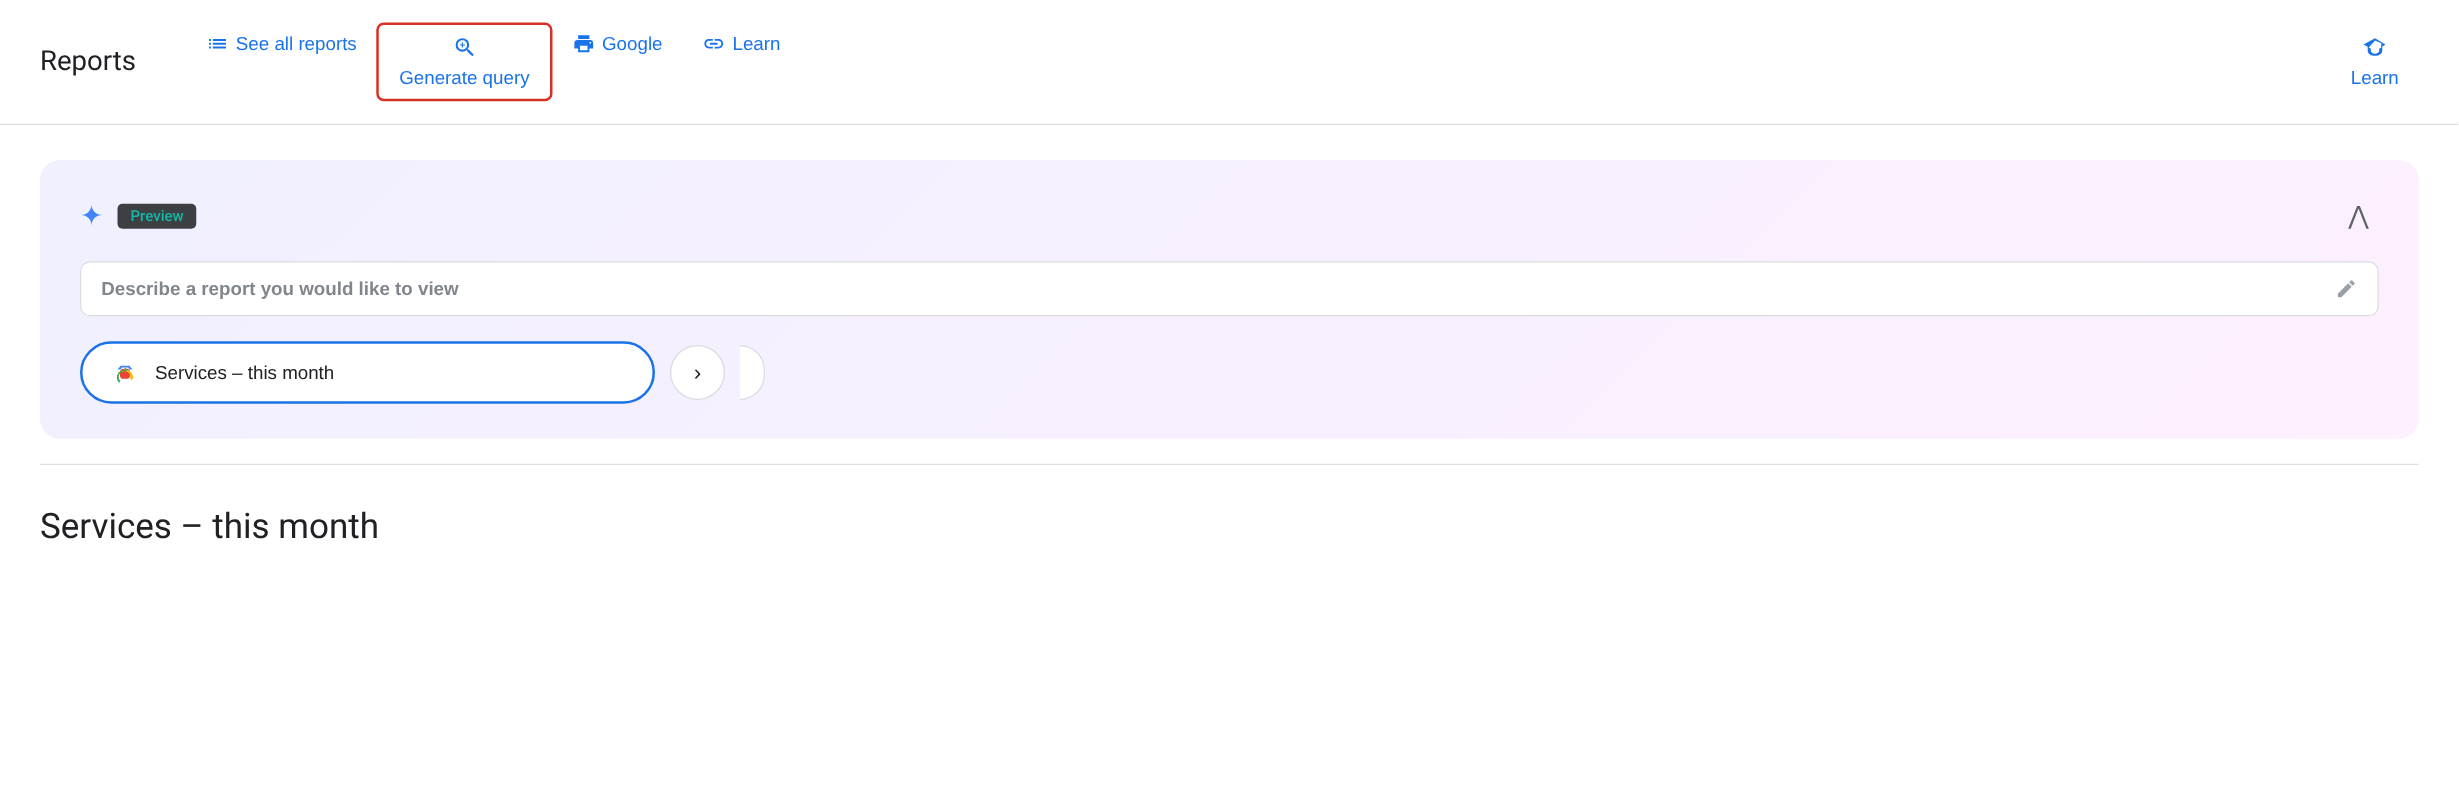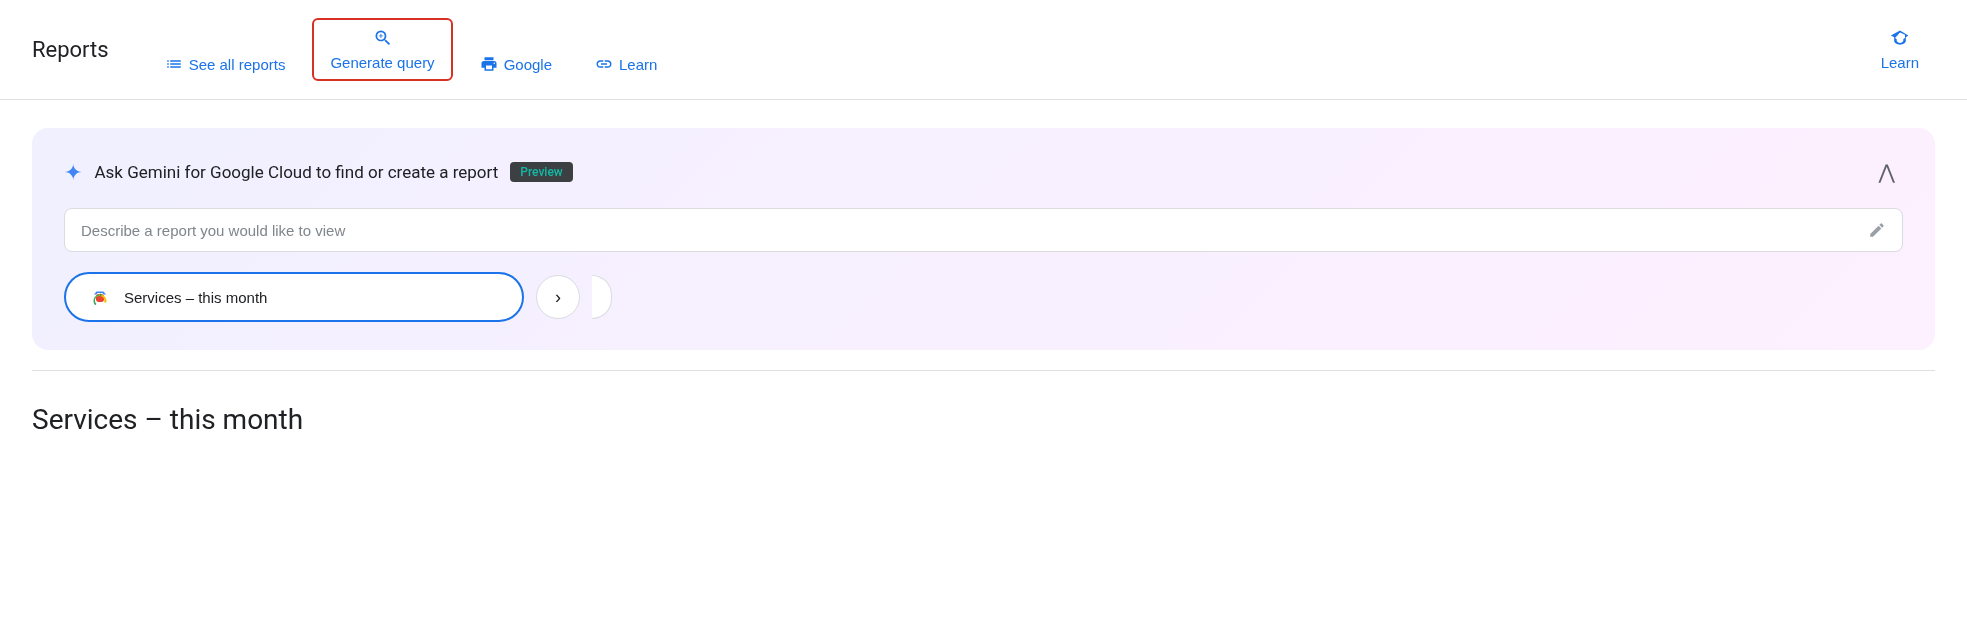--- a/index.html
+++ b/index.html
@@ -28,22 +28,22 @@
     .toolbar-title {
       font-size: 22px;
       font-weight: 400;
       color: #202124;
       margin-right: 40px;
       white-space: nowrap;
     }
 
     .toolbar-actions {
       display: flex;
-      align-items: flex-end;
-      gap: 11px;
+      align-items: flex-start;
+      gap: 0;
       flex: 1;
     }
 
     .toolbar-btn {
       display: flex;
       align-items: center;
       gap: 6px;
       padding: 8px 16px;
       border: none;
       background: transparent;
@@ -137,20 +137,21 @@
       margin-bottom: 20px;
     }
 
     .gemini-input {
       flex: 1;
       border: none;
       outline: none;
       font-size: 15px;
       color: #80868b;
       background: transparent;
+      font-weight: bold;
     }
 
     .gemini-input::placeholder {
       color: #80868b;
     }
 
     
     .quick-actions {
       display: flex;
       gap: 12px;
@@ -321,21 +322,20 @@
     </svg>
     <span>Learn</span>
   </button>
 </div>
 
 <div class="gemini-panel">
   <div class="gemini-header">
     <div class="gemini-title-row">
 
       <span class="sparkle-icon">✦</span>
-      <span class="gemini-title">Ask Gemini for Google Cloud to find or create a report</span>
       <span class="preview-badge">Preview</span>
     </div>
     <button class="collapse-btn">⋀</button>
   </div>
 
   <div class="gemini-input-wrap">
     <input class="gemini-input" type="text" placeholder="Describe a report you would like to view" style="">
     <svg class="edit-icon-svg" viewBox="0 0 24 24" xmlns="http://www.w3.org/2000/svg">
       <path d="M3 17.25V21h3.75L17.81 9.94l-3.75-3.75L3 17.25zM20.71 7.04c.39-.39.39-1.02 0-1.41l-2.34-2.34a.9959.9959 0 0 0-1.41 0l-1.83 1.83 3.75 3.75 1.83-1.83z"></path>
     </svg>

